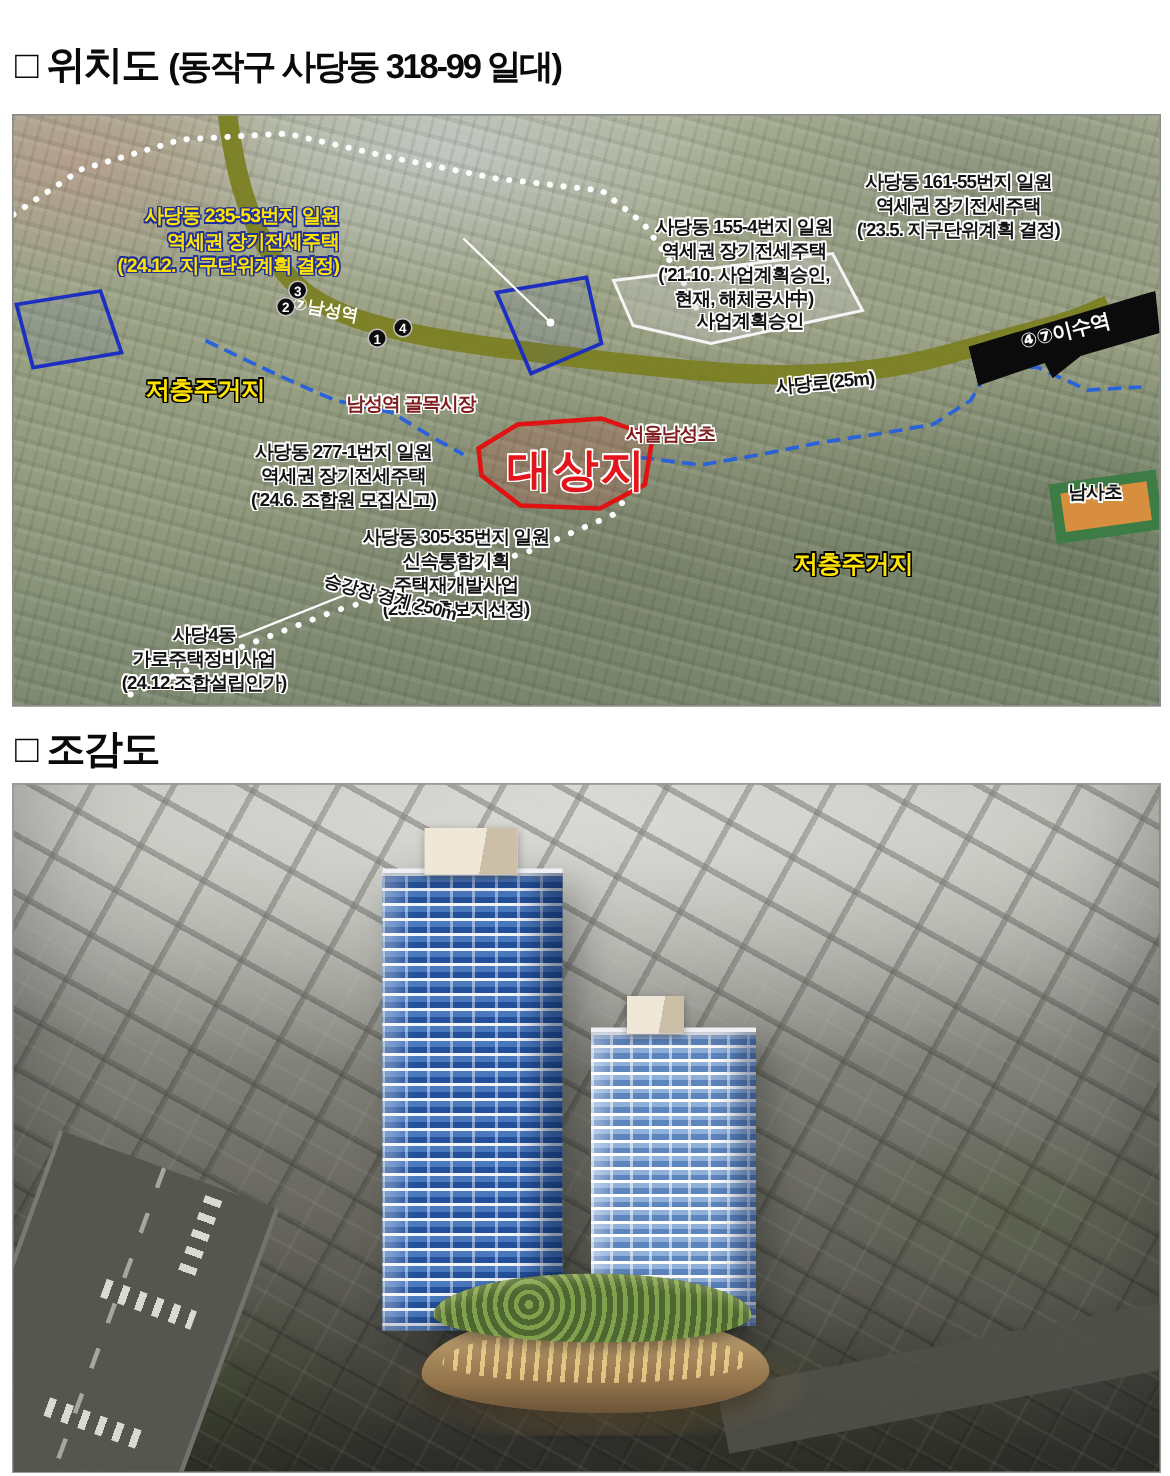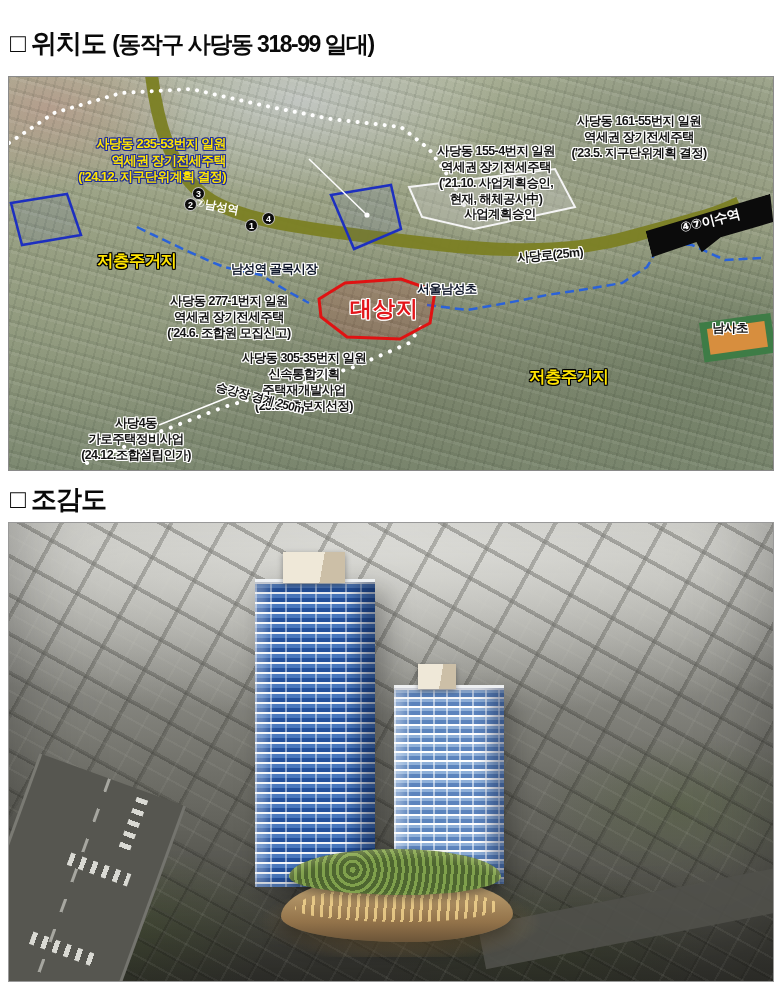--- a/index.html
+++ b/index.html
@@ -32,33 +32,33 @@
   .map-svg{position:absolute;inset:0;}
 
   
   .mlabel{position:absolute;font-weight:bold;white-space:pre-line;text-align:center;
           line-height:1.28;letter-spacing:-0.6px;font-size:12.5px;
           text-shadow:-1px -1px 0 var(--oc),0 -1px 0 var(--oc),1px -1px 0 var(--oc),
                       -1px 0 0 var(--oc),1px 0 0 var(--oc),
                       -1px 1px 0 var(--oc),0 1px 0 var(--oc),1px 1px 0 var(--oc);}
   .lab-black{color:#141414;--oc:#ffffff;}
   .lab-red{color:#e3151a;--oc:#ffffff;}
-  .lab-blue{color:#0f172a;--oc:#ffffff;}
+  .lab-blue{color:#7f1d1d;--oc:#ffffff;}
   .lab-yb{color:#ffe400;--oc:#22309a;}   
   .lab-yk{color:#ffe400;--oc:#000000;}   
 
   .a1{left:7px;top:59px;width:210px;text-align:right;font-size:13px;}
   .a2{left:218px;top:27px;width:160px;font-size:13px;}
   .a3{left:397px;top:66px;width:180px;}
   .a4{left:512px;top:36px;width:236px;}
   .a5{left:436px;top:129px;width:110px;}
   .a6{left:88px;top:173px;font-size:16.5px;}
   .a7{left:195px;top:184px;width:140px;}
   .a8{left:130px;top:216px;width:180px;}
-  .a9{left:328px;top:218px;width:95px;font-size:22px;letter-spacing:1px;}
+  .a9{left:328px;top:218px;width:95px;font-size:30px;letter-spacing:1px;}
   .a10{left:400px;top:204px;width:76px;}
   .a11{left:496px;top:170px;width:90px;transform:rotate(-5deg);}
   .a12{left:522px;top:185px;width:150px;}
   .a14{left:688px;top:243px;width:66px;}
   .a15{left:520px;top:289px;font-size:16.5px;}
   .a16{left:200px;top:273px;width:190px;}
   .a17{left:186px;top:314px;width:130px;transform:rotate(15deg);font-size:12px;}
   .a18{left:44px;top:338px;width:166px;}
 
   .station-label{position:absolute;left:186px;top:122px;color:#ffffff;font-weight:bold;

